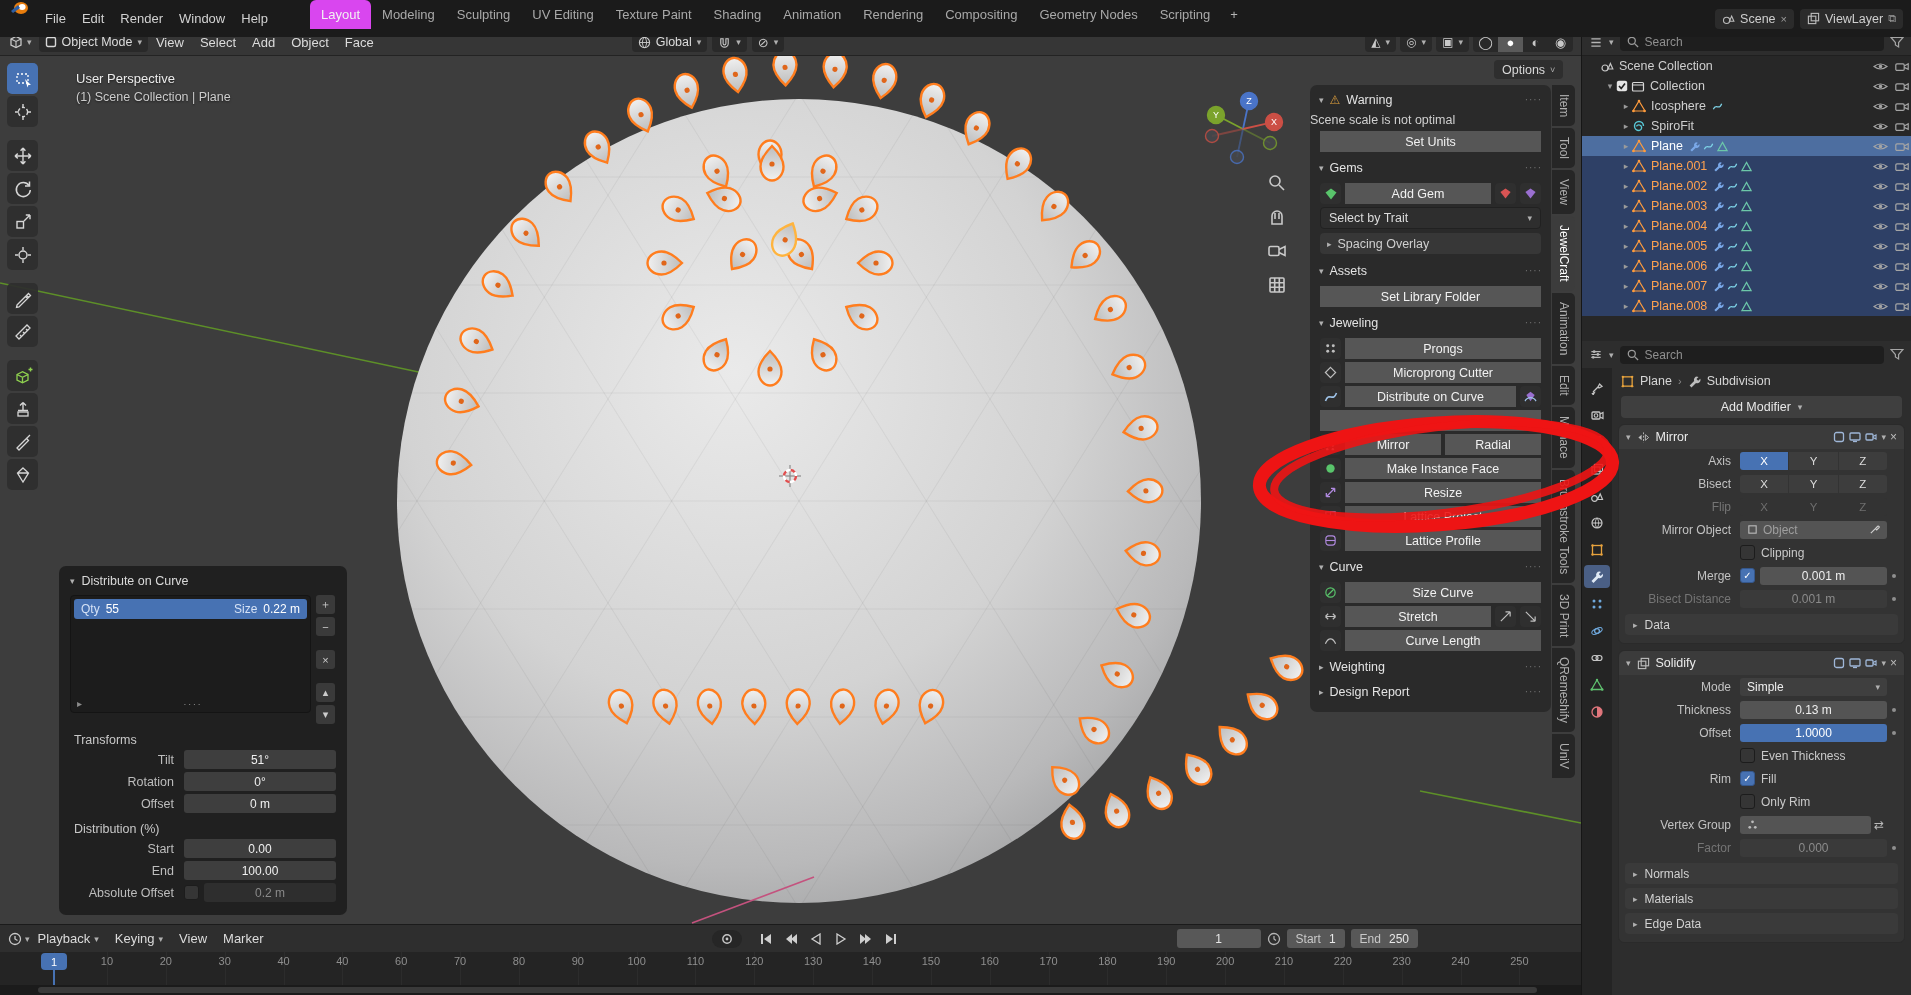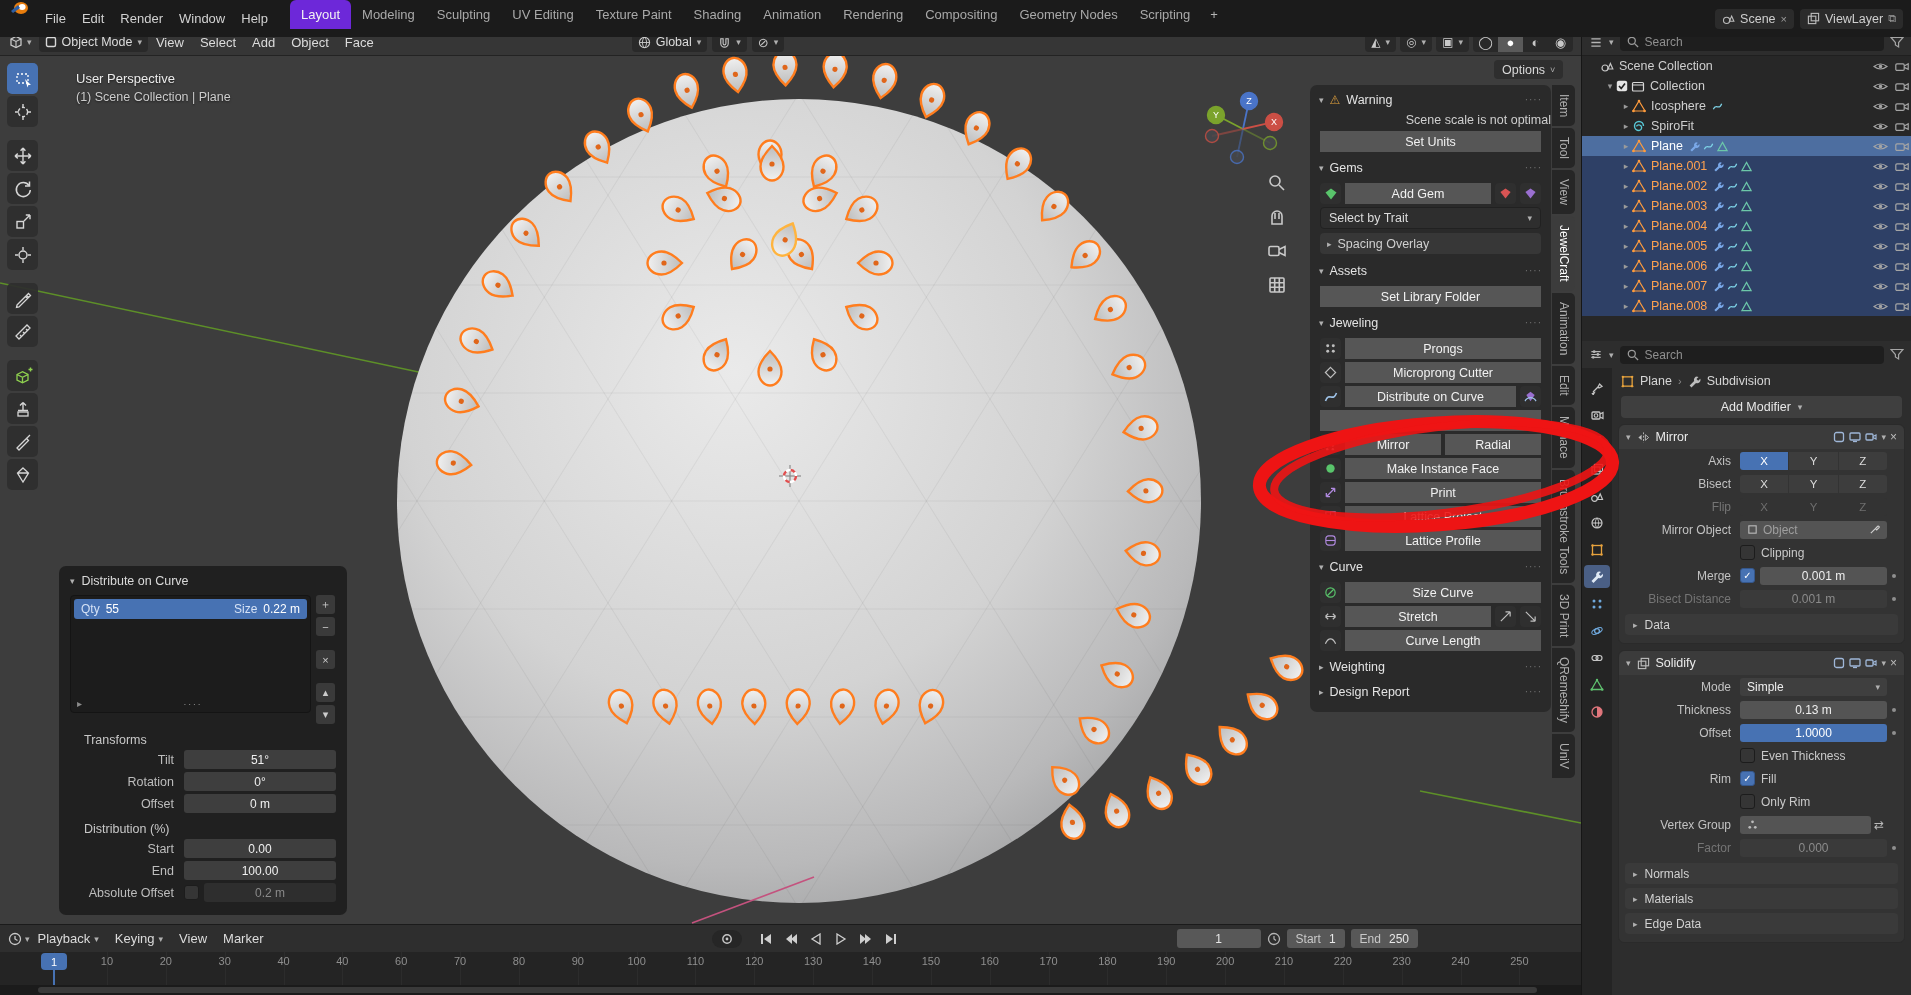--- a/index.html
+++ b/index.html
@@ -6,21 +6,21 @@
   body{font-family:"Liberation Sans","DejaVu Sans",sans-serif;}
   #root{position:relative;width:1911px;height:995px;background:#1d1d1d;overflow:hidden;color:#d8d8d8;font-size:13px;}
   .flex{display:flex;align-items:center;}
   svg{display:block;}
   
   #topbar{position:absolute;left:0;top:0;width:1911px;height:37px;background:#1b1b1b;display:flex;z-index:30;}
   #blender-logo{margin:0 8px 0 10px;}
   .menu-item{padding:0 8px;color:#d2d2d2;font-size:13px;height:29px;line-height:29px;}
   #workspaces{display:flex;margin-left:14px;}
   .ws-tab{padding:0 11px;height:29px;line-height:30px;color:#a9a9a9;font-size:13px;border-radius:6px 6px 0 0;white-space:nowrap;}
-  .ws-tab.active{background:#6d28d9;color:#f2f2f2;}
+  .ws-tab.active{background:#d946ef;color:#f2f2f2;margin-left:20px;}
   .ws-add{color:#b5b5b5;padding:0 9px;line-height:29px;}
   #topbar-right{margin-left:auto;display:flex;gap:6px;margin-right:8px;align-items:center;}
   .tb-widget{background:#2b2b2b;border-radius:4px;height:20px;display:flex;align-items:center;padding:0 7px;font-size:12.5px;color:#cfcfcf;gap:5px;}
   .tb-mini{color:#9a9a9a;font-size:11px;}
   
   #vheader{position:absolute;left:0;top:29px;width:1581px;height:26px;background:#363636;border-bottom:1px solid #232323;display:flex;align-items:center;z-index:20;}
   .pill{background:#292929;border-radius:4px;height:20px;display:flex;align-items:center;padding:0 6px;gap:5px;font-size:12.5px;color:#dcdcdc;}
   .vh-menu{padding:0 8px;font-size:13px;color:#dcdcdc;}
   .caret{font-size:9px;color:#b0b0b0;}
   .vh-mid{margin-left:250px;display:flex;align-items:center;gap:5px;}
@@ -37,21 +37,21 @@
   #tool-col{position:absolute;left:7px;top:8px;display:flex;flex-direction:column;gap:2px;z-index:6;}
   .tool-btn{width:31px;height:31px;background:#2e2e2eee;border-radius:5px;display:flex;align-items:center;justify-content:center;}
   .tool-btn.active{background:#4772b3;}
   .tgap{height:9px;}
   #options-btn{position:absolute;left:1494px;top:5px;z-index:7;background:#2c2c2cd9;border-radius:4px;height:19px;display:flex;align-items:center;gap:5px;padding:0 8px;font-size:12.5px;color:#d8d8d8;}
   
   #npanel{position:absolute;left:1310px;top:30px;width:241px;background:rgba(42,42,42,0.96);border-radius:7px;padding:2px 0 8px;z-index:5;}
   .sec-head{height:25px;display:flex;align-items:center;padding:0 9px;gap:6px;color:#e3e3e3;font-size:12.5px;}
   .sec-head .grip{margin-left:auto;color:#707070;font-size:10px;letter-spacing:1px;}
   .warn-ic{color:#e5a33d;font-size:12px;}
-  .np-msg{text-align:right;color:#cfcfcf;font-size:12.5px;margin:1px 0 4px;}
+  .np-msg{text-align:left;color:#cfcfcf;font-size:12.5px;margin:1px 0 4px;}
   .np-btn{background:#565656;border-radius:0;height:21px;display:flex;align-items:center;justify-content:center;color:#f1f1f1;font-size:12.5px;margin:3px 10px;gap:6px;}
   .np-row{display:flex;align-items:center;margin:3px 10px;gap:4px;}
   .np-row .np-btn{margin:0;flex:1;}
   .mini-ic{width:21px;height:21px;border-radius:4px;background:#2f2f2f;display:flex;align-items:center;justify-content:center;flex:none;}
   .np-drop{background:#2e2e2e;border:1px solid #212121;height:20px;border-radius:4px;margin:3px 10px;display:flex;align-items:center;padding:0 8px;color:#dcdcdc;font-size:12.5px;}
   .np-drop .caret{margin-left:auto;}
   .np-sub{background:#373737;border-radius:4px;margin:4px 10px;height:21px;display:flex;align-items:center;padding:0 7px;gap:6px;color:#cfcfcf;font-size:12.5px;}
   
   #side-tabs{position:absolute;left:1552px;top:30px;width:29px;display:flex;flex-direction:column;gap:2px;z-index:4;}
   .side-tab{writing-mode:vertical-rl;background:#262626;color:#b0b0b0;font-size:12px;padding:9px 0;border-radius:0 5px 5px 0;width:23px;display:flex;align-items:center;justify-content:center;white-space:nowrap;}
@@ -62,21 +62,21 @@
   .op-list-wrap{display:flex;gap:5px;margin-top:7px;}
   .op-list{flex:1;background:#1c1c1c;border:1px solid #141414;border-radius:4px;height:110px;padding:3px;position:relative;}
   .op-sel-row{background:#4772b3;border-radius:3px;height:20px;display:flex;align-items:center;padding:0 7px;font-size:12px;color:#fff;gap:6px;}
   .op-sel-row .k{color:#d5e2f6;}
   .op-sel-row .sp{flex:1;}
   .op-list-foot{position:absolute;bottom:3px;left:6px;right:6px;display:flex;align-items:center;color:#8a8a8a;font-size:10px;}
   .op-list-foot .g{flex:1;text-align:center;letter-spacing:2px;}
   .op-btncol{width:20px;display:flex;flex-direction:column;gap:3px;}
   .op-sq{width:19px;height:19px;background:#3a3a3a;border-radius:3px;color:#cccccc;display:flex;align-items:center;justify-content:center;font-size:11px;}
   .op-gap{height:8px;}
-  .op-label{color:#c8c8c8;margin:9px 14px 3px;font-size:12.5px;}
+  .op-label{color:#c8c8c8;margin:9px 4px 3px;font-size:12.5px;}
   .op-row{display:flex;align-items:center;margin:3px 0;}
   .op-row .lbl{width:104px;text-align:right;padding-right:10px;color:#bdbdbd;font-size:12.5px;flex:none;}
   .op-row .val{flex:1;background:#3e3e3e;border-radius:3px;height:19px;display:flex;align-items:center;justify-content:center;color:#f0f0f0;font-size:12px;}
   .op-row .val.dim{color:#8a8a8a;background:#2e2e2e;}
   .chk{width:13px;height:13px;background:#353535;border:1px solid #1c1c1c;border-radius:3px;flex:none;display:flex;align-items:center;justify-content:center;font-size:10px;color:#fff;}
   .chk.on{background:#4772b3;border-color:#35578c;}
   
   #annotation{position:absolute;left:1240px;top:400px;z-index:60;pointer-events:none;}
   
   #outliner{position:absolute;left:1581px;top:29px;width:330px;height:312px;background:#272727;border-left:1px solid #161616;box-sizing:border-box;}
@@ -780,21 +780,21 @@
             </svg>
           </span>
         <div class="np-btn">Make Instance Face</div>
       </div>
       <div class="np-row">
         <span class="mini-ic">
             <svg width="13" height="13" viewBox="0 0 14 14">
               <path d="M2.5 11.5 L11.5 2.5 M11.5 2.5 h-4 M11.5 2.5 v4 M2.5 11.5 h4 M2.5 11.5 v-4" fill="none" stroke="#b18ae0" stroke-width="1.4"></path>
             </svg>
           </span>
-        <div class="np-btn">Print</div>
+        <div class="np-btn">Resize</div>
       </div>
       <div class="np-row">
         <span class="mini-ic">
             <svg width="13" height="13" viewBox="0 0 14 14">
               <rect x="2" y="2" width="10" height="10" fill="none" stroke="#b18ae0" stroke-width="1.2"></rect>
               <path d="M2 7 h10 M7 2 v10" stroke="#b18ae0" stroke-width="1.2"></path>
             </svg>
           </span>
         <div class="np-btn">Lattice Project</div>
       </div>

